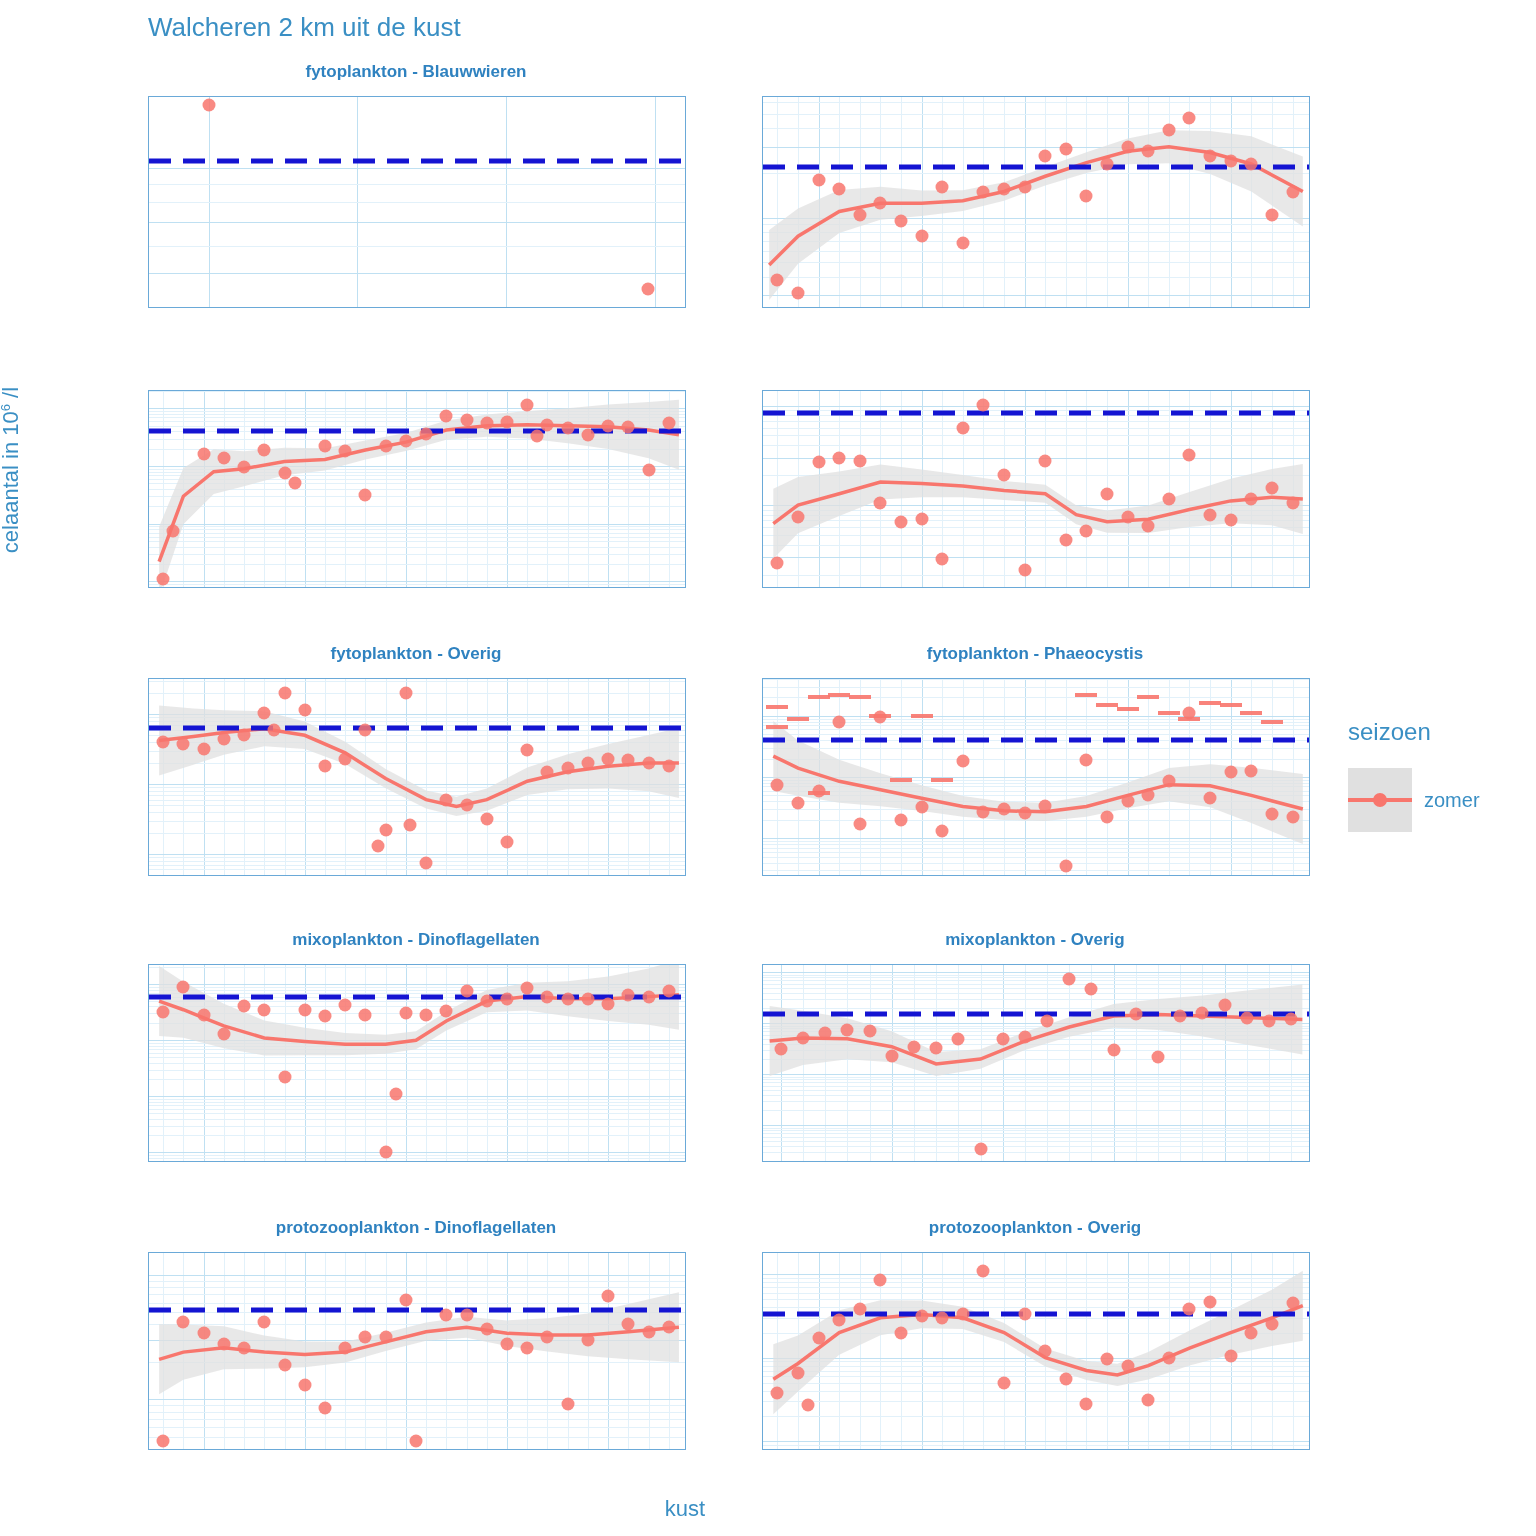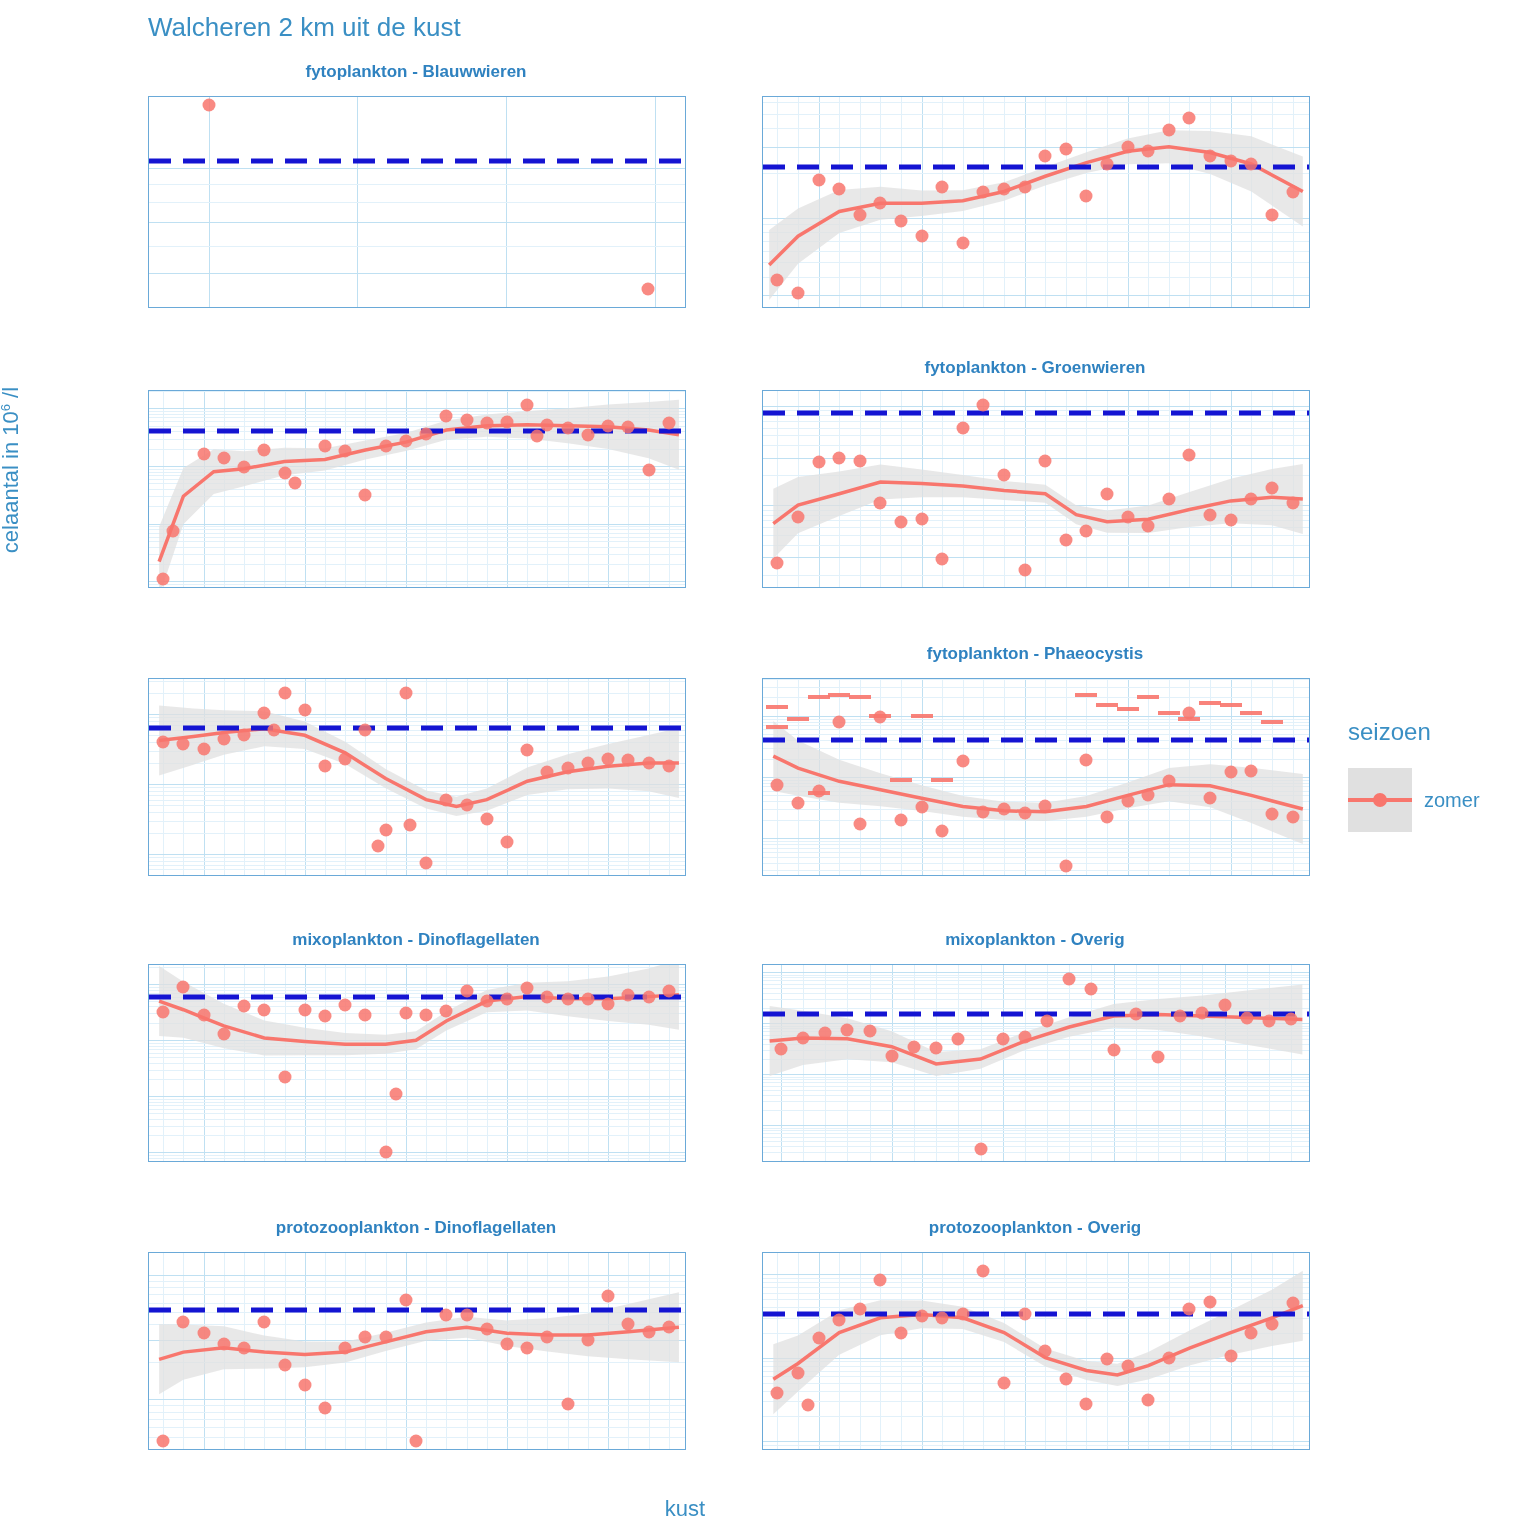--- a/index.html
+++ b/index.html
@@ -271,21 +271,20 @@
         <div class="dot" style="left: 398.46px; top: 33.7455px;"></div>
         <div class="dot" style="left: 418.687px; top: 36.8168px;"></div>
         <div class="dot" style="left: 438.913px; top: 43.6631px;"></div>
         <div class="dot" style="left: 459.14px; top: 34.728px;"></div>
         <div class="dot" style="left: 479.366px; top: 36.2781px;"></div>
         <div class="dot" style="left: 499.592px; top: 79.1173px;"></div>
         <div class="dot" style="left: 519.819px; top: 32.3404px;"></div>
       </div>
     </div>
     <div class="panel" style="left: 762px; top: 358px; width: 546px; height: 250px;">
-      <div class="panel-title">fytoplankton - Groenwieren</div>
       <div class="plotbox" style="left: 0px; top: 32px; width: 546px; height: 196px;">
         <div class="gridv minor" style="left: 14.4226px;"></div>
         <div class="gridv minor" style="left: 35.0264px;"></div>
         <div class="gridv" style="left: 55.6302px;"></div>
         <div class="gridv minor" style="left: 76.234px;"></div>
         <div class="gridv minor" style="left: 96.8377px;"></div>
         <div class="gridv minor" style="left: 117.442px;"></div>
         <div class="gridv minor" style="left: 138.045px;"></div>
         <div class="gridv" style="left: 158.649px;"></div>
         <div class="gridv minor" style="left: 179.253px;"></div>
@@ -355,20 +354,21 @@
         <div class="dot" style="left: 405.894px; top: 107.99px;"></div>
         <div class="dot" style="left: 426.498px; top: 63.7712px;"></div>
         <div class="dot" style="left: 447.102px; top: 123.671px;"></div>
         <div class="dot" style="left: 467.706px; top: 129.44px;"></div>
         <div class="dot" style="left: 488.309px; top: 107.99px;"></div>
         <div class="dot" style="left: 508.913px; top: 96.5095px;"></div>
         <div class="dot" style="left: 529.517px; top: 111.921px;"></div>
       </div>
     </div>
     <div class="panel" style="left: 148px; top: 644px; width: 536px; height: 250px;">
+      <div class="panel-title">fytoplankton - Overig</div>
       <div class="plotbox" style="left: 0px; top: 34px; width: 536px; height: 196px;">
         <div class="gridv minor" style="left: 14.1585px;"></div>
         <div class="gridv minor" style="left: 34.3849px;"></div>
         <div class="gridv" style="left: 54.6113px;"></div>
         <div class="gridv minor" style="left: 74.8377px;"></div>
         <div class="gridv minor" style="left: 95.0642px;"></div>
         <div class="gridv minor" style="left: 115.291px;"></div>
         <div class="gridv minor" style="left: 135.517px;"></div>
         <div class="gridv" style="left: 155.743px;"></div>
         <div class="gridv minor" style="left: 175.97px;"></div>

